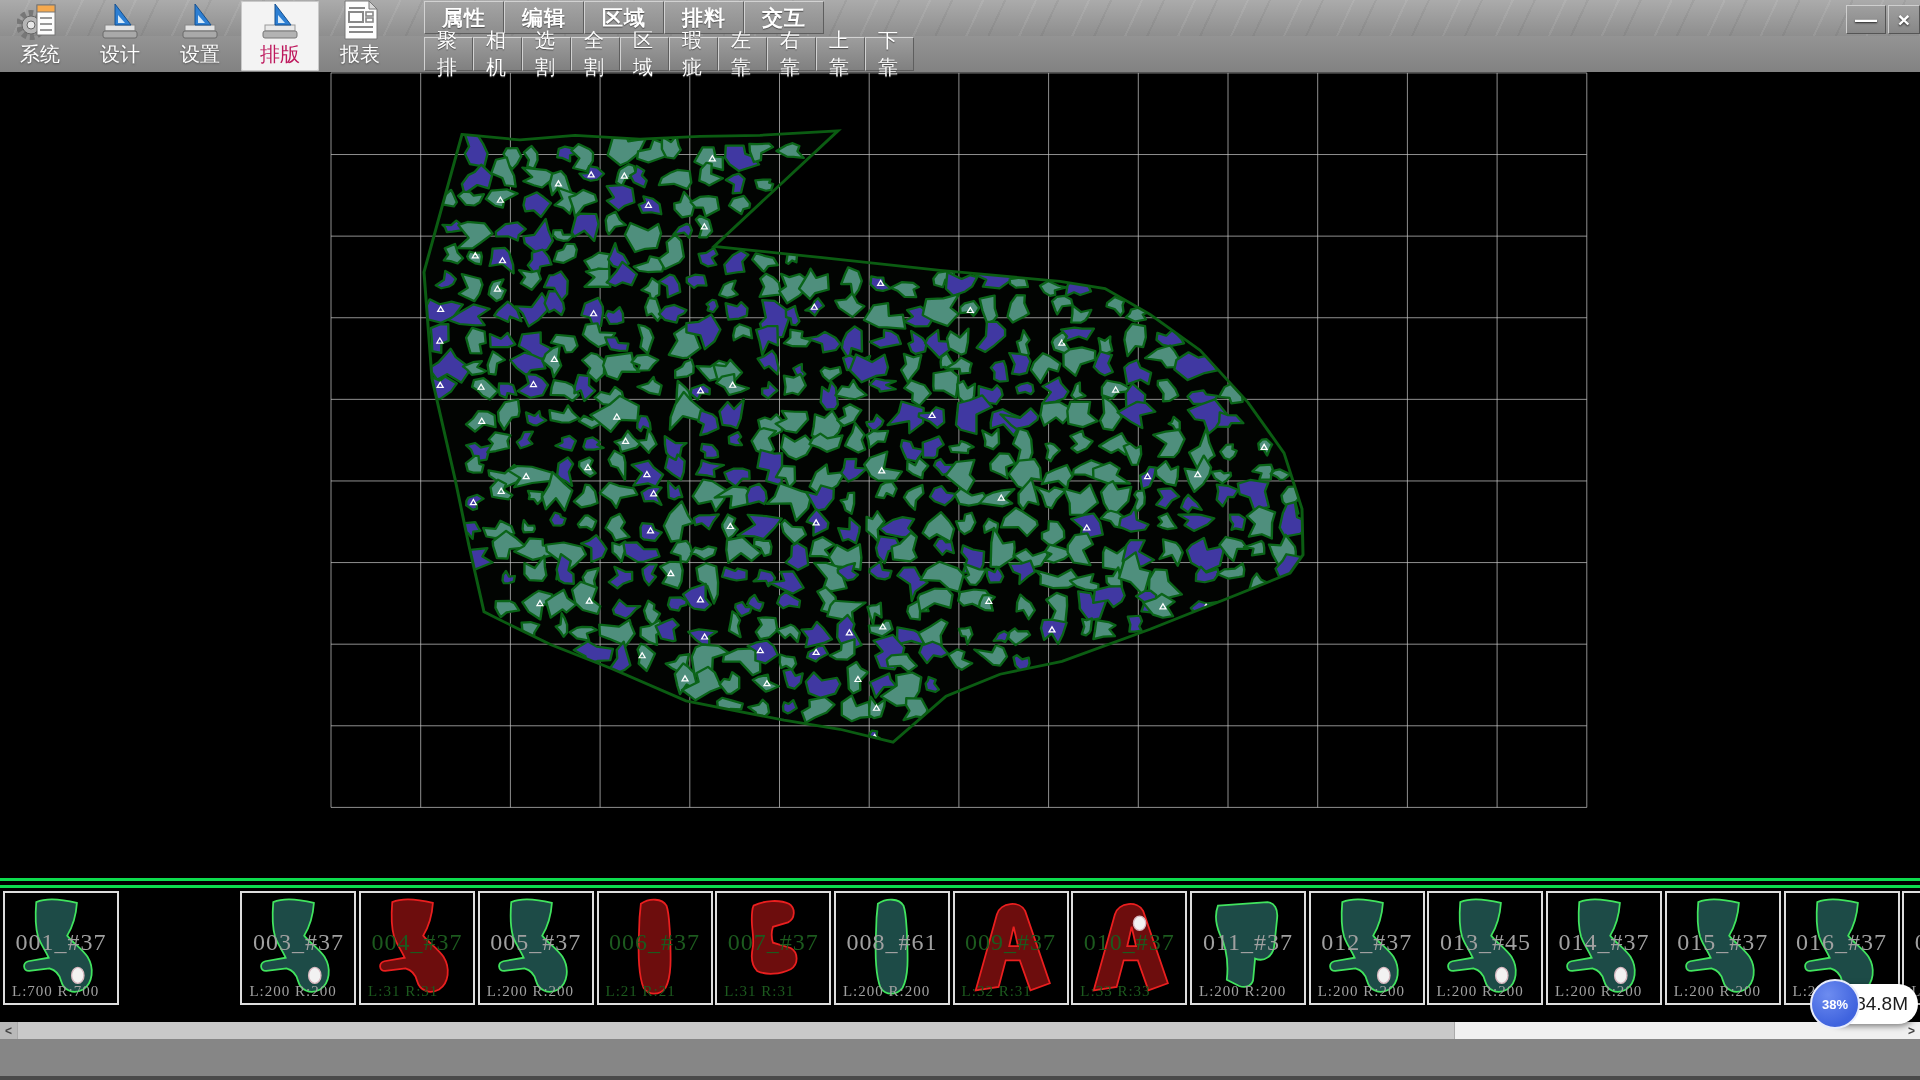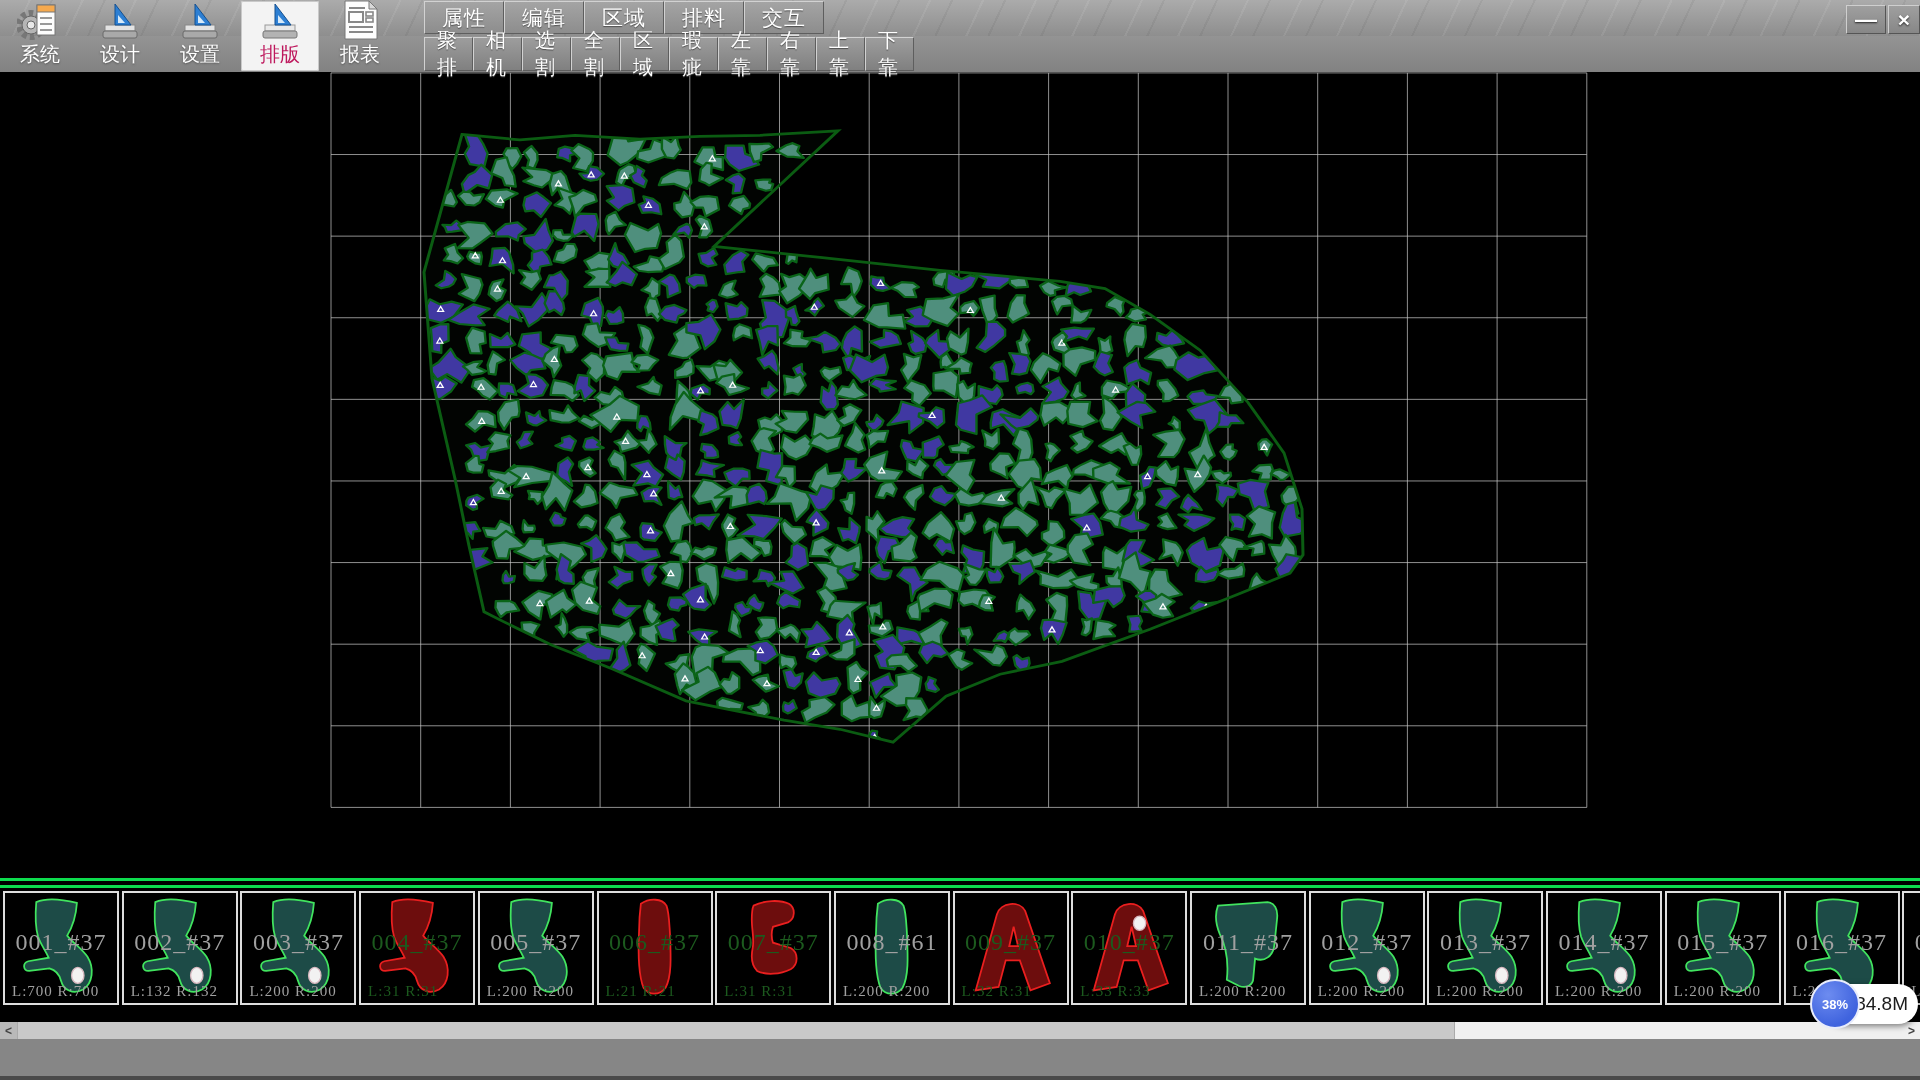--- a/index.html
+++ b/index.html
@@ -6,21 +6,21 @@
   body{width:1920px;height:1080px;position:relative;overflow:hidden;
        font-family:"Liberation Sans","DejaVu Sans",sans-serif;}
 
   
   .titlebar{position:absolute;left:0;top:0;width:1920px;height:36px;
     background:linear-gradient(#ababab,#8e8e8e);}
   .titlebar::after{content:"";position:absolute;inset:0;
     background:repeating-linear-gradient(115deg,transparent 0 26px,rgba(255,255,255,.08) 26px 28px,transparent 28px 46px,rgba(0,0,0,.05) 46px 48px);}
   .toolrow{position:absolute;left:0;top:36px;width:1920px;height:36px;
     background:linear-gradient(#949494,#828282);border-bottom:1px solid #5c5c5c;}
-  .menu-bar{position:absolute;left:424px;top:1px;height:34px;display:flex;z-index:5;}
+  .menu-bar{position:absolute;left:424px;top:1px;height:34px;display:flex;z-index:5;font-weight:bold;}
   .menu-btn{width:80px;height:33px;font-size:21px;}
   .tool-bar{position:absolute;left:424px;top:37px;height:34px;display:flex;z-index:5;}
   .tool-btn{width:49px;height:34px;font-size:20px;padding-left:12px;}
   .btn3d{box-sizing:border-box;display:flex;align-items:center;justify-content:center;
     background:linear-gradient(#a4a4a4,#8d8d8d);
     border:1px solid;border-color:#d2d2d2 #5e5e5e #5e5e5e #d2d2d2;
     color:#fff;text-shadow:0 1px 1px #4c4c4c;cursor:default;letter-spacing:1px;}
   .tool-btn{background:linear-gradient(#9d9d9d,#808080);}
 
   .win-btn{position:absolute;top:5px;height:27px;z-index:6;
@@ -744,107 +744,99 @@
   <div class="green-line gl1"></div>
   <div class="green-line gl2"></div>
 <div class="cell" style="left:3px">
       <svg width="104" height="106" viewBox="0 0 100 120">
         <path d="M22,8 C34,3 52,5 68,9 C67,24 63,36 57,46 C63,54 73,60 80,70 C88,83 86,100 75,107 C64,113 53,108 50,97 C48,89 44,85 37,83 L14,86 C7,86 6,77 13,75 L36,71 C32,62 27,56 24,47 C20,33 21,20 22,8 Z" fill="#1d4b47" stroke="#41e45f" stroke-width="2"></path>
         <ellipse cx="69" cy="91" rx="7" ry="9" fill="#f2f2f2" stroke="#d8b8c0" stroke-width="1.5"></ellipse>
       </svg>
       <div class="cid" style="color:#a0a0a0">001_#37</div>
       <div class="clr" style="color:#a0a0a0">L:700 R:700</div>
     </div>
-    <div class="cell" style="left:121.7px">
+    <div class="cell" style="left:240.4px">
       <svg width="104" height="106" viewBox="0 0 100 120">
         <path d="M22,8 C34,3 52,5 68,9 C67,24 63,36 57,46 C63,54 73,60 80,70 C88,83 86,100 75,107 C64,113 53,108 50,97 C48,89 44,85 37,83 L14,86 C7,86 6,77 13,75 L36,71 C32,62 27,56 24,47 C20,33 21,20 22,8 Z" fill="#1d4b47" stroke="#41e45f" stroke-width="2"></path>
         <ellipse cx="69" cy="91" rx="7" ry="9" fill="#f2f2f2" stroke="#d8b8c0" stroke-width="1.5"></ellipse>
       </svg>
-      <div class="cid" style="color:#a0a0a0">002_#37</div>
-      <div class="clr" style="color:#a0a0a0">L:132 R:132</div>
-    </div>
-    <div class="cell" style="left:240.4px">
+      <div class="cid" style="color:#a0a0a0">003_#37</div>
+      <div class="clr" style="color:#a0a0a0">L:200 R:200</div>
+    </div>
+    <div class="cell" style="left:359.1px">
+      <svg width="104" height="106" viewBox="0 0 100 120">
+        <path d="M22,8 C34,3 52,5 68,9 C67,24 63,36 57,46 C63,54 73,60 80,70 C88,83 86,100 75,107 C64,113 53,108 50,97 C48,89 44,85 37,83 L14,86 C7,86 6,77 13,75 L36,71 C32,62 27,56 24,47 C20,33 21,20 22,8 Z" fill="#6d0d0d" stroke="#ea1f1f" stroke-width="2"></path>
+      </svg>
+      <div class="cid" style="color:#1c5a1e">004_#37</div>
+      <div class="clr" style="color:#1c5a1e">L:31 R:31</div>
+    </div>
+    <div class="cell" style="left:477.8px">
+      <svg width="104" height="106" viewBox="0 0 100 120">
+        <path d="M22,8 C34,3 52,5 68,9 C67,24 63,36 57,46 C63,54 73,60 80,70 C88,83 86,100 75,107 C64,113 53,108 50,97 C48,89 44,85 37,83 L14,86 C7,86 6,77 13,75 L36,71 C32,62 27,56 24,47 C20,33 21,20 22,8 Z" fill="#1d4b47" stroke="#41e45f" stroke-width="2"></path>
+      </svg>
+      <div class="cid" style="color:#a0a0a0">005_#37</div>
+      <div class="clr" style="color:#a0a0a0">L:200 R:200</div>
+    </div>
+    <div class="cell" style="left:596.5px">
+      <svg width="104" height="106" viewBox="0 0 100 120">
+        <path d="M34,10 C44,3 58,4 63,12 C66,20 66,30 67,45 C68,70 69,92 62,105 C55,114 43,114 37,105 C31,90 31,60 32,40 C32,28 33,18 34,10 Z" fill="#6d0d0d" stroke="#ea1f1f" stroke-width="2"></path>
+      </svg>
+      <div class="cid" style="color:#1c5a1e">006_#37</div>
+      <div class="clr" style="color:#1c5a1e">L:21 R:21</div>
+    </div>
+    <div class="cell" style="left:715.2px">
+      <svg width="104" height="106" viewBox="0 0 100 120">
+        <path d="M28,12 C40,6 58,5 68,10 C76,15 75,27 67,31 L50,36 C48,42 48,48 50,54 L70,60 C79,65 79,79 70,84 C58,90 42,91 32,86 C26,80 25,70 27,60 C29,50 26,40 26,28 C26,22 26,16 28,12 Z" fill="#6d0d0d" stroke="#ea1f1f" stroke-width="2"></path>
+      </svg>
+      <div class="cid" style="color:#1c5a1e">007_#37</div>
+      <div class="clr" style="color:#1c5a1e">L:31 R:31</div>
+    </div>
+    <div class="cell" style="left:833.9px">
+      <svg width="104" height="106" viewBox="0 0 100 120">
+        <path d="M34,10 C44,3 58,4 63,12 C66,20 66,30 67,45 C68,70 69,92 62,105 C55,114 43,114 37,105 C31,90 31,60 32,40 C32,28 33,18 34,10 Z" fill="#1d4b47" stroke="#41e45f" stroke-width="2"></path>
+      </svg>
+      <div class="cid" style="color:#a0a0a0">008_#61</div>
+      <div class="clr" style="color:#a0a0a0">L:200 R:200</div>
+    </div>
+    <div class="cell" style="left:952.6px">
+      <svg width="104" height="106" viewBox="0 0 100 120">
+        <path d="M10,108 L34,22 C38,8 60,6 66,18 L94,100 L72,108 L60,74 L44,74 L36,104 Z M48,58 L58,58 L53,36 Z" fill="#6d0d0d" stroke="#ea1f1f" stroke-width="2" fill-rule="evenodd"></path>
+      </svg>
+      <div class="cid" style="color:#1c5a1e">009_#37</div>
+      <div class="clr" style="color:#1c5a1e">L:32 R:31</div>
+    </div>
+    <div class="cell" style="left:1071.3px">
+      <svg width="104" height="106" viewBox="0 0 100 120">
+        <path d="M10,108 L34,22 C38,8 60,6 66,18 L94,100 L72,108 L60,74 L44,74 L36,104 Z M48,58 L58,58 L53,36 Z" fill="#6d0d0d" stroke="#ea1f1f" stroke-width="2" fill-rule="evenodd"></path>
+        <ellipse cx="62" cy="32" rx="7" ry="8" fill="#f2f2f2" stroke="#d8b8c0" stroke-width="1.5"></ellipse>
+      </svg>
+      <div class="cid" style="color:#1c5a1e">010_#37</div>
+      <div class="clr" style="color:#1c5a1e">L:33 R:33</div>
+    </div>
+    <div class="cell" style="left:1190px">
+      <svg width="104" height="106" viewBox="0 0 100 120">
+        <path d="M16,12 L72,8 C80,9 84,16 83,26 L80,55 C79,70 68,76 58,72 L56,94 C56,102 48,106 40,103 L26,96 C28,78 26,60 18,44 C13,32 13,20 16,12 Z" fill="#1d4b47" stroke="#41e45f" stroke-width="2"></path>
+      </svg>
+      <div class="cid" style="color:#a0a0a0">011_#37</div>
+      <div class="clr" style="color:#a0a0a0">L:200 R:200</div>
+    </div>
+    <div class="cell" style="left:1308.7px">
       <svg width="104" height="106" viewBox="0 0 100 120">
         <path d="M22,8 C34,3 52,5 68,9 C67,24 63,36 57,46 C63,54 73,60 80,70 C88,83 86,100 75,107 C64,113 53,108 50,97 C48,89 44,85 37,83 L14,86 C7,86 6,77 13,75 L36,71 C32,62 27,56 24,47 C20,33 21,20 22,8 Z" fill="#1d4b47" stroke="#41e45f" stroke-width="2"></path>
         <ellipse cx="69" cy="91" rx="7" ry="9" fill="#f2f2f2" stroke="#d8b8c0" stroke-width="1.5"></ellipse>
       </svg>
-      <div class="cid" style="color:#a0a0a0">003_#37</div>
-      <div class="clr" style="color:#a0a0a0">L:200 R:200</div>
-    </div>
-    <div class="cell" style="left:359.1px">
-      <svg width="104" height="106" viewBox="0 0 100 120">
-        <path d="M22,8 C34,3 52,5 68,9 C67,24 63,36 57,46 C63,54 73,60 80,70 C88,83 86,100 75,107 C64,113 53,108 50,97 C48,89 44,85 37,83 L14,86 C7,86 6,77 13,75 L36,71 C32,62 27,56 24,47 C20,33 21,20 22,8 Z" fill="#6d0d0d" stroke="#ea1f1f" stroke-width="2"></path>
-      </svg>
-      <div class="cid" style="color:#1c5a1e">004_#37</div>
-      <div class="clr" style="color:#1c5a1e">L:31 R:31</div>
-    </div>
-    <div class="cell" style="left:477.8px">
-      <svg width="104" height="106" viewBox="0 0 100 120">
-        <path d="M22,8 C34,3 52,5 68,9 C67,24 63,36 57,46 C63,54 73,60 80,70 C88,83 86,100 75,107 C64,113 53,108 50,97 C48,89 44,85 37,83 L14,86 C7,86 6,77 13,75 L36,71 C32,62 27,56 24,47 C20,33 21,20 22,8 Z" fill="#1d4b47" stroke="#41e45f" stroke-width="2"></path>
-      </svg>
-      <div class="cid" style="color:#a0a0a0">005_#37</div>
-      <div class="clr" style="color:#a0a0a0">L:200 R:200</div>
-    </div>
-    <div class="cell" style="left:596.5px">
-      <svg width="104" height="106" viewBox="0 0 100 120">
-        <path d="M34,10 C44,3 58,4 63,12 C66,20 66,30 67,45 C68,70 69,92 62,105 C55,114 43,114 37,105 C31,90 31,60 32,40 C32,28 33,18 34,10 Z" fill="#6d0d0d" stroke="#ea1f1f" stroke-width="2"></path>
-      </svg>
-      <div class="cid" style="color:#1c5a1e">006_#37</div>
-      <div class="clr" style="color:#1c5a1e">L:21 R:21</div>
-    </div>
-    <div class="cell" style="left:715.2px">
-      <svg width="104" height="106" viewBox="0 0 100 120">
-        <path d="M28,12 C40,6 58,5 68,10 C76,15 75,27 67,31 L50,36 C48,42 48,48 50,54 L70,60 C79,65 79,79 70,84 C58,90 42,91 32,86 C26,80 25,70 27,60 C29,50 26,40 26,28 C26,22 26,16 28,12 Z" fill="#6d0d0d" stroke="#ea1f1f" stroke-width="2"></path>
-      </svg>
-      <div class="cid" style="color:#1c5a1e">007_#37</div>
-      <div class="clr" style="color:#1c5a1e">L:31 R:31</div>
-    </div>
-    <div class="cell" style="left:833.9px">
-      <svg width="104" height="106" viewBox="0 0 100 120">
-        <path d="M34,10 C44,3 58,4 63,12 C66,20 66,30 67,45 C68,70 69,92 62,105 C55,114 43,114 37,105 C31,90 31,60 32,40 C32,28 33,18 34,10 Z" fill="#1d4b47" stroke="#41e45f" stroke-width="2"></path>
-      </svg>
-      <div class="cid" style="color:#a0a0a0">008_#61</div>
-      <div class="clr" style="color:#a0a0a0">L:200 R:200</div>
-    </div>
-    <div class="cell" style="left:952.6px">
-      <svg width="104" height="106" viewBox="0 0 100 120">
-        <path d="M10,108 L34,22 C38,8 60,6 66,18 L94,100 L72,108 L60,74 L44,74 L36,104 Z M48,58 L58,58 L53,36 Z" fill="#6d0d0d" stroke="#ea1f1f" stroke-width="2" fill-rule="evenodd"></path>
-      </svg>
-      <div class="cid" style="color:#1c5a1e">009_#37</div>
-      <div class="clr" style="color:#1c5a1e">L:32 R:31</div>
-    </div>
-    <div class="cell" style="left:1071.3px">
-      <svg width="104" height="106" viewBox="0 0 100 120">
-        <path d="M10,108 L34,22 C38,8 60,6 66,18 L94,100 L72,108 L60,74 L44,74 L36,104 Z M48,58 L58,58 L53,36 Z" fill="#6d0d0d" stroke="#ea1f1f" stroke-width="2" fill-rule="evenodd"></path>
-        <ellipse cx="62" cy="32" rx="7" ry="8" fill="#f2f2f2" stroke="#d8b8c0" stroke-width="1.5"></ellipse>
-      </svg>
-      <div class="cid" style="color:#1c5a1e">010_#37</div>
-      <div class="clr" style="color:#1c5a1e">L:33 R:33</div>
-    </div>
-    <div class="cell" style="left:1190px">
-      <svg width="104" height="106" viewBox="0 0 100 120">
-        <path d="M16,12 L72,8 C80,9 84,16 83,26 L80,55 C79,70 68,76 58,72 L56,94 C56,102 48,106 40,103 L26,96 C28,78 26,60 18,44 C13,32 13,20 16,12 Z" fill="#1d4b47" stroke="#41e45f" stroke-width="2"></path>
-      </svg>
-      <div class="cid" style="color:#a0a0a0">011_#37</div>
-      <div class="clr" style="color:#a0a0a0">L:200 R:200</div>
-    </div>
-    <div class="cell" style="left:1308.7px">
+      <div class="cid" style="color:#a0a0a0">012_#37</div>
+      <div class="clr" style="color:#a0a0a0">L:200 R:200</div>
+    </div>
+    <div class="cell" style="left:1427.4px">
       <svg width="104" height="106" viewBox="0 0 100 120">
         <path d="M22,8 C34,3 52,5 68,9 C67,24 63,36 57,46 C63,54 73,60 80,70 C88,83 86,100 75,107 C64,113 53,108 50,97 C48,89 44,85 37,83 L14,86 C7,86 6,77 13,75 L36,71 C32,62 27,56 24,47 C20,33 21,20 22,8 Z" fill="#1d4b47" stroke="#41e45f" stroke-width="2"></path>
         <ellipse cx="69" cy="91" rx="7" ry="9" fill="#f2f2f2" stroke="#d8b8c0" stroke-width="1.5"></ellipse>
       </svg>
-      <div class="cid" style="color:#a0a0a0">012_#37</div>
-      <div class="clr" style="color:#a0a0a0">L:200 R:200</div>
-    </div>
-    <div class="cell" style="left:1427.4px">
-      <svg width="104" height="106" viewBox="0 0 100 120">
-        <path d="M22,8 C34,3 52,5 68,9 C67,24 63,36 57,46 C63,54 73,60 80,70 C88,83 86,100 75,107 C64,113 53,108 50,97 C48,89 44,85 37,83 L14,86 C7,86 6,77 13,75 L36,71 C32,62 27,56 24,47 C20,33 21,20 22,8 Z" fill="#1d4b47" stroke="#41e45f" stroke-width="2"></path>
-        <ellipse cx="69" cy="91" rx="7" ry="9" fill="#f2f2f2" stroke="#d8b8c0" stroke-width="1.5"></ellipse>
-      </svg>
-      <div class="cid" style="color:#a0a0a0">013_#37</div>
+      <div class="cid" style="color:#a0a0a0">013_#45</div>
       <div class="clr" style="color:#a0a0a0">L:200 R:200</div>
     </div>
     <div class="cell" style="left:1546.1000000000001px">
       <svg width="104" height="106" viewBox="0 0 100 120">
         <path d="M22,8 C34,3 52,5 68,9 C67,24 63,36 57,46 C63,54 73,60 80,70 C88,83 86,100 75,107 C64,113 53,108 50,97 C48,89 44,85 37,83 L14,86 C7,86 6,77 13,75 L36,71 C32,62 27,56 24,47 C20,33 21,20 22,8 Z" fill="#1d4b47" stroke="#41e45f" stroke-width="2"></path>
         <ellipse cx="69" cy="91" rx="7" ry="9" fill="#f2f2f2" stroke="#d8b8c0" stroke-width="1.5"></ellipse>
       </svg>
       <div class="cid" style="color:#a0a0a0">014_#37</div>
       <div class="clr" style="color:#a0a0a0">L:200 R:200</div>
     </div>

